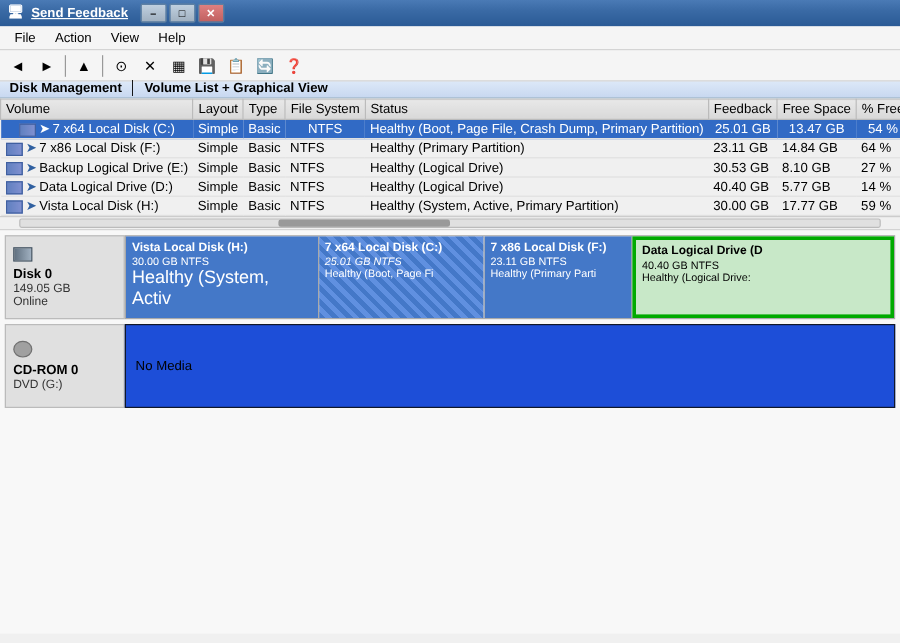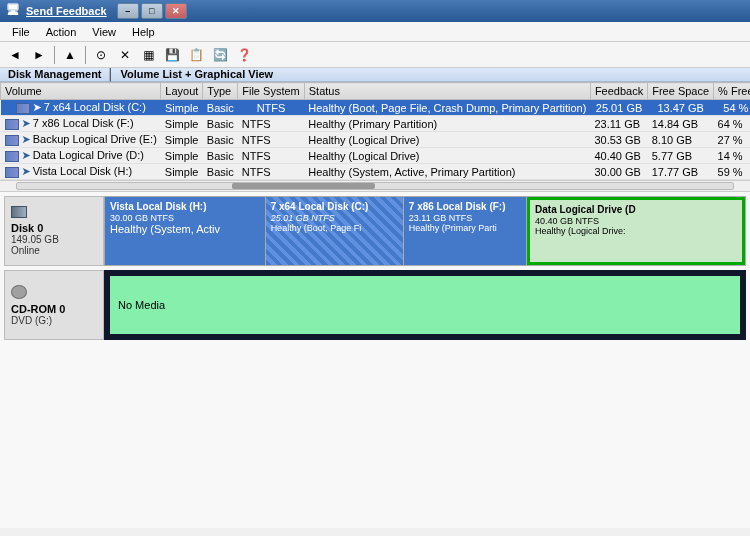--- a/index.html
+++ b/index.html
@@ -299,21 +299,21 @@
           <span style="display:inline-block;width:16px;height:12px;background:linear-gradient(to right,#607080,#a0b0c0);border:1px solid #405060;margin-bottom:2px;"></span>
         </div>
         <div class="disk-name">Disk 0</div>
         <div class="disk-size">149.05 GB</div>
         <div class="disk-status">Online</div>
       </div>
       <div class="disk-partitions" id="disk-partitions-0">
       <div style="flex: 20 1 0%; padding: 4px 5px; overflow: hidden; display: flex; flex-direction: column; border-right: 1px solid rgb(170, 170, 170); font-size: 10px; cursor: pointer; background: rgb(68, 120, 200); color: white;">
     <div style="font-weight:bold;font-size:10px;margin-bottom:1px;">Vista Local Disk  (H:)</div>
     <div style="font-size:9px;">30.00 GB NTFS</div>
-    <div style="font-size:11px;">Healthy (System, Activ</div>
+    <div style="font-size:15px;">Healthy (System, Activ</div>
   </div>
           <div style="flex: 17 1 0%; padding: 4px 5px; overflow: hidden; display: flex; flex-direction: column; border-right: 1px solid rgb(170, 170, 170); font-size: 10px; cursor: pointer; background: repeating-linear-gradient(45deg, rgb(68, 120, 200), rgb(68, 120, 200) 4px, rgb(96, 144, 224) 4px, rgb(96, 144, 224) 8px); color: white;">
     <div style="font-weight:bold;font-size:10px;margin-bottom:1px;">7 x64 Local Disk  (C:)</div>
     <div style="font-size:9px;font-style:italic;">25.01 GB NTFS</div>
     <div style="font-size:9px;">Healthy (Boot, Page Fi</div>
   </div>
           <div style="flex: 15 1 0%; padding: 4px 5px; overflow: hidden; display: flex; flex-direction: column; border-right: 1px solid rgb(170, 170, 170); font-size: 10px; cursor: pointer; background: rgb(68, 120, 200); color: white;">
     <div style="font-weight:bold;font-size:10px;margin-bottom:1px;">7 x86 Local Disk  (F:)</div>
     <div style="font-size:9px;">23.11 GB NTFS</div>
     <div style="font-size:9px;">Healthy (Primary Parti</div>
@@ -328,20 +328,20 @@
 
     <div class="disk-row cd-row">
       <div class="disk-label">
         <div>
           <span style="display:inline-block;width:16px;height:14px;background:#a0a0a0;border:1px solid #707070;border-radius:50%;margin-bottom:2px;"></span>
         </div>
         <div class="disk-name">CD-ROM 0</div>
         <div class="disk-size">DVD (G:)</div>
         <div class="disk-status"></div>
       </div>
-      <div style="flex:1; background:#86efac; border:6px solid #0f172a; display:flex; align-items:center; padding:8px;">
+      <div style="flex:1; background:#1d4ed8; border:1px solid #0f172a; display:flex; align-items:center; padding:8px;">
         <span>No Media</span>
       </div>
     </div>
 
   </div>
 
 </div>
 
 </body></html>

